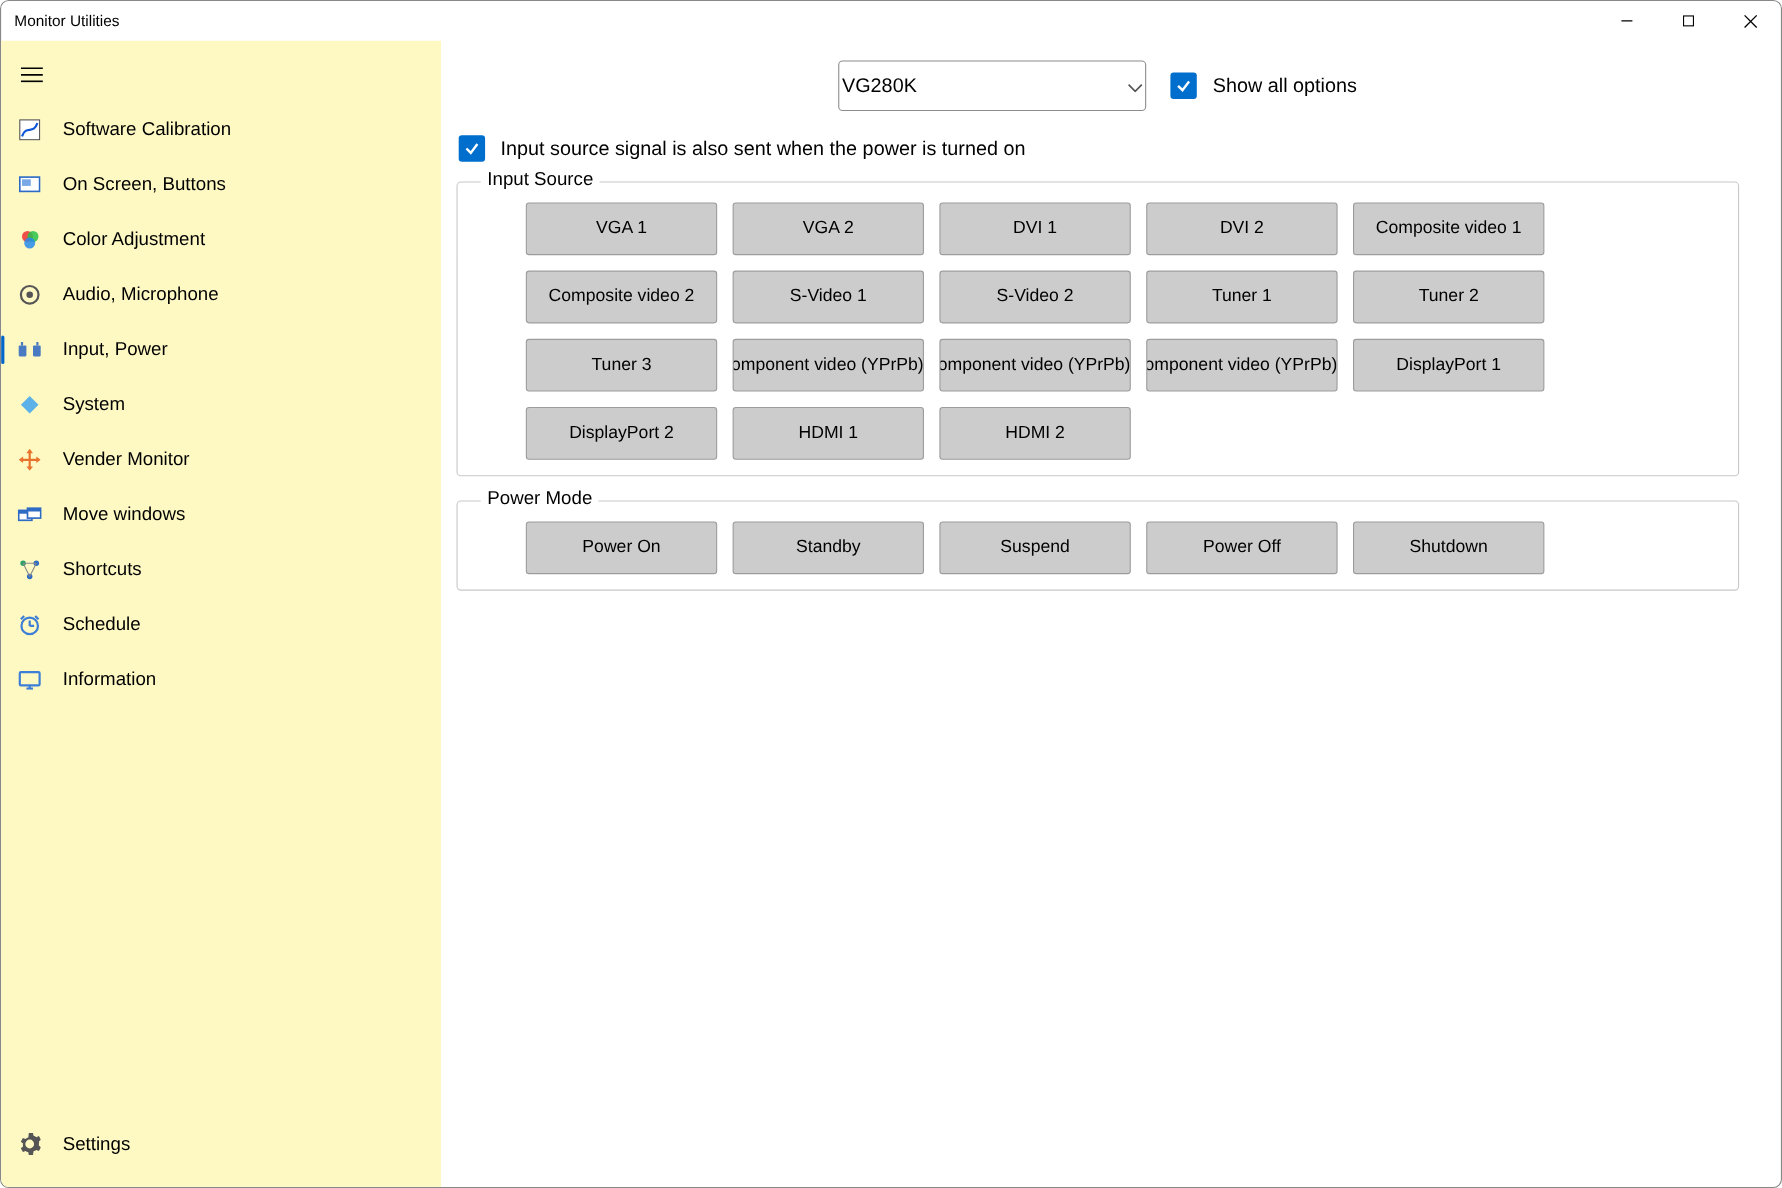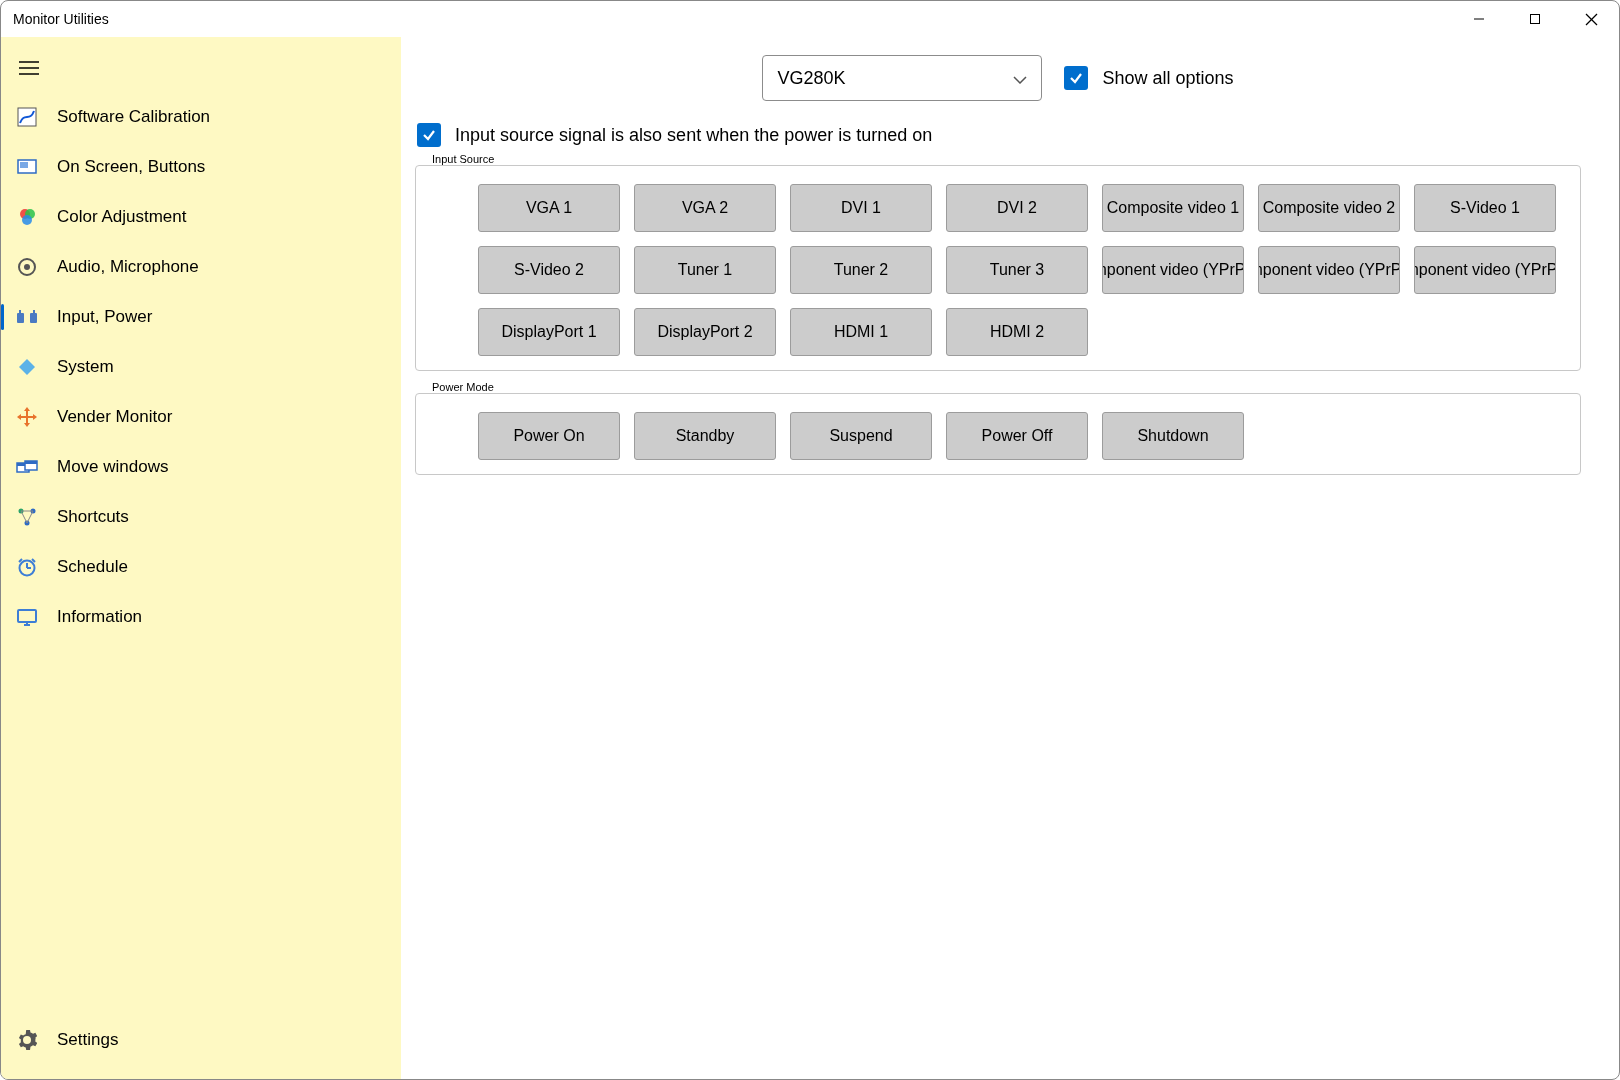--- a/index.html
+++ b/index.html
@@ -89,21 +89,21 @@
     gap: 22px;
     margin-bottom: 22px;
   }
   .select {
     width: 280px;
     height: 46px;
     border: 1px solid #8c8c8c;
     border-radius: 4px;
     display: flex;
     align-items: center;
-    padding: 0 14px;
+    padding: 0 2px;
     font-size: 18px;
     justify-content: space-between;
   }
   .checkbox {
     width: 24px;
     height: 24px;
     background: #006ecd;
     border-radius: 3px;
     display: flex;
     align-items: center;
@@ -114,33 +114,33 @@
   .group {
     border: 1px solid #c8c8c8;
     border-radius: 4px;
     padding: 18px 14px 14px 14px;
     margin-bottom: 22px;
     position: relative;
   }
   .group-legend {
     position: absolute;
     top: -13px;
-    left: 10px;
+    left: 21px;
     background: #fff;
     padding: 0 6px;
-    font-size: 11px;
+    font-size: 17px;
   }
   .btn-grid {
     display: flex;
     flex-wrap: wrap;
     gap: 14px;
     padding-left: 48px;
   }
   .btn {
-    width: 142px;
+    width: 174px;
     height: 48px;
     background: #cccccc;
     border: 1px solid #9c9c9c;
     border-radius: 3px;
     display: flex;
     align-items: center;
     justify-content: center;
     font-size: 16px;
     overflow: hidden;
     white-space: nowrap;

